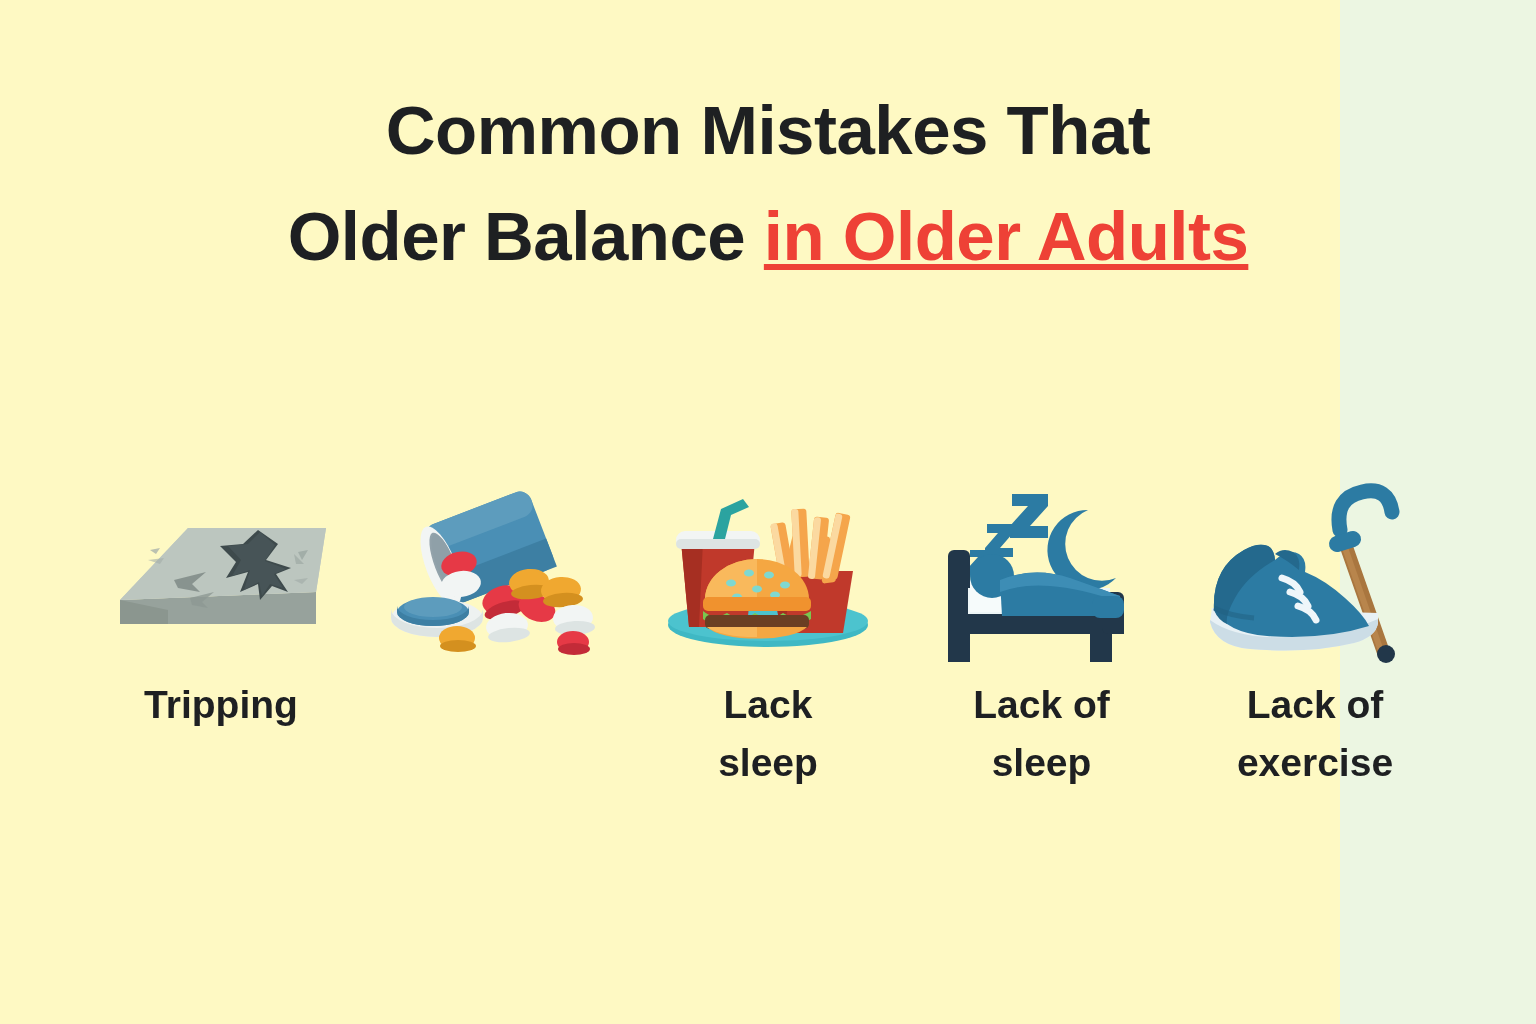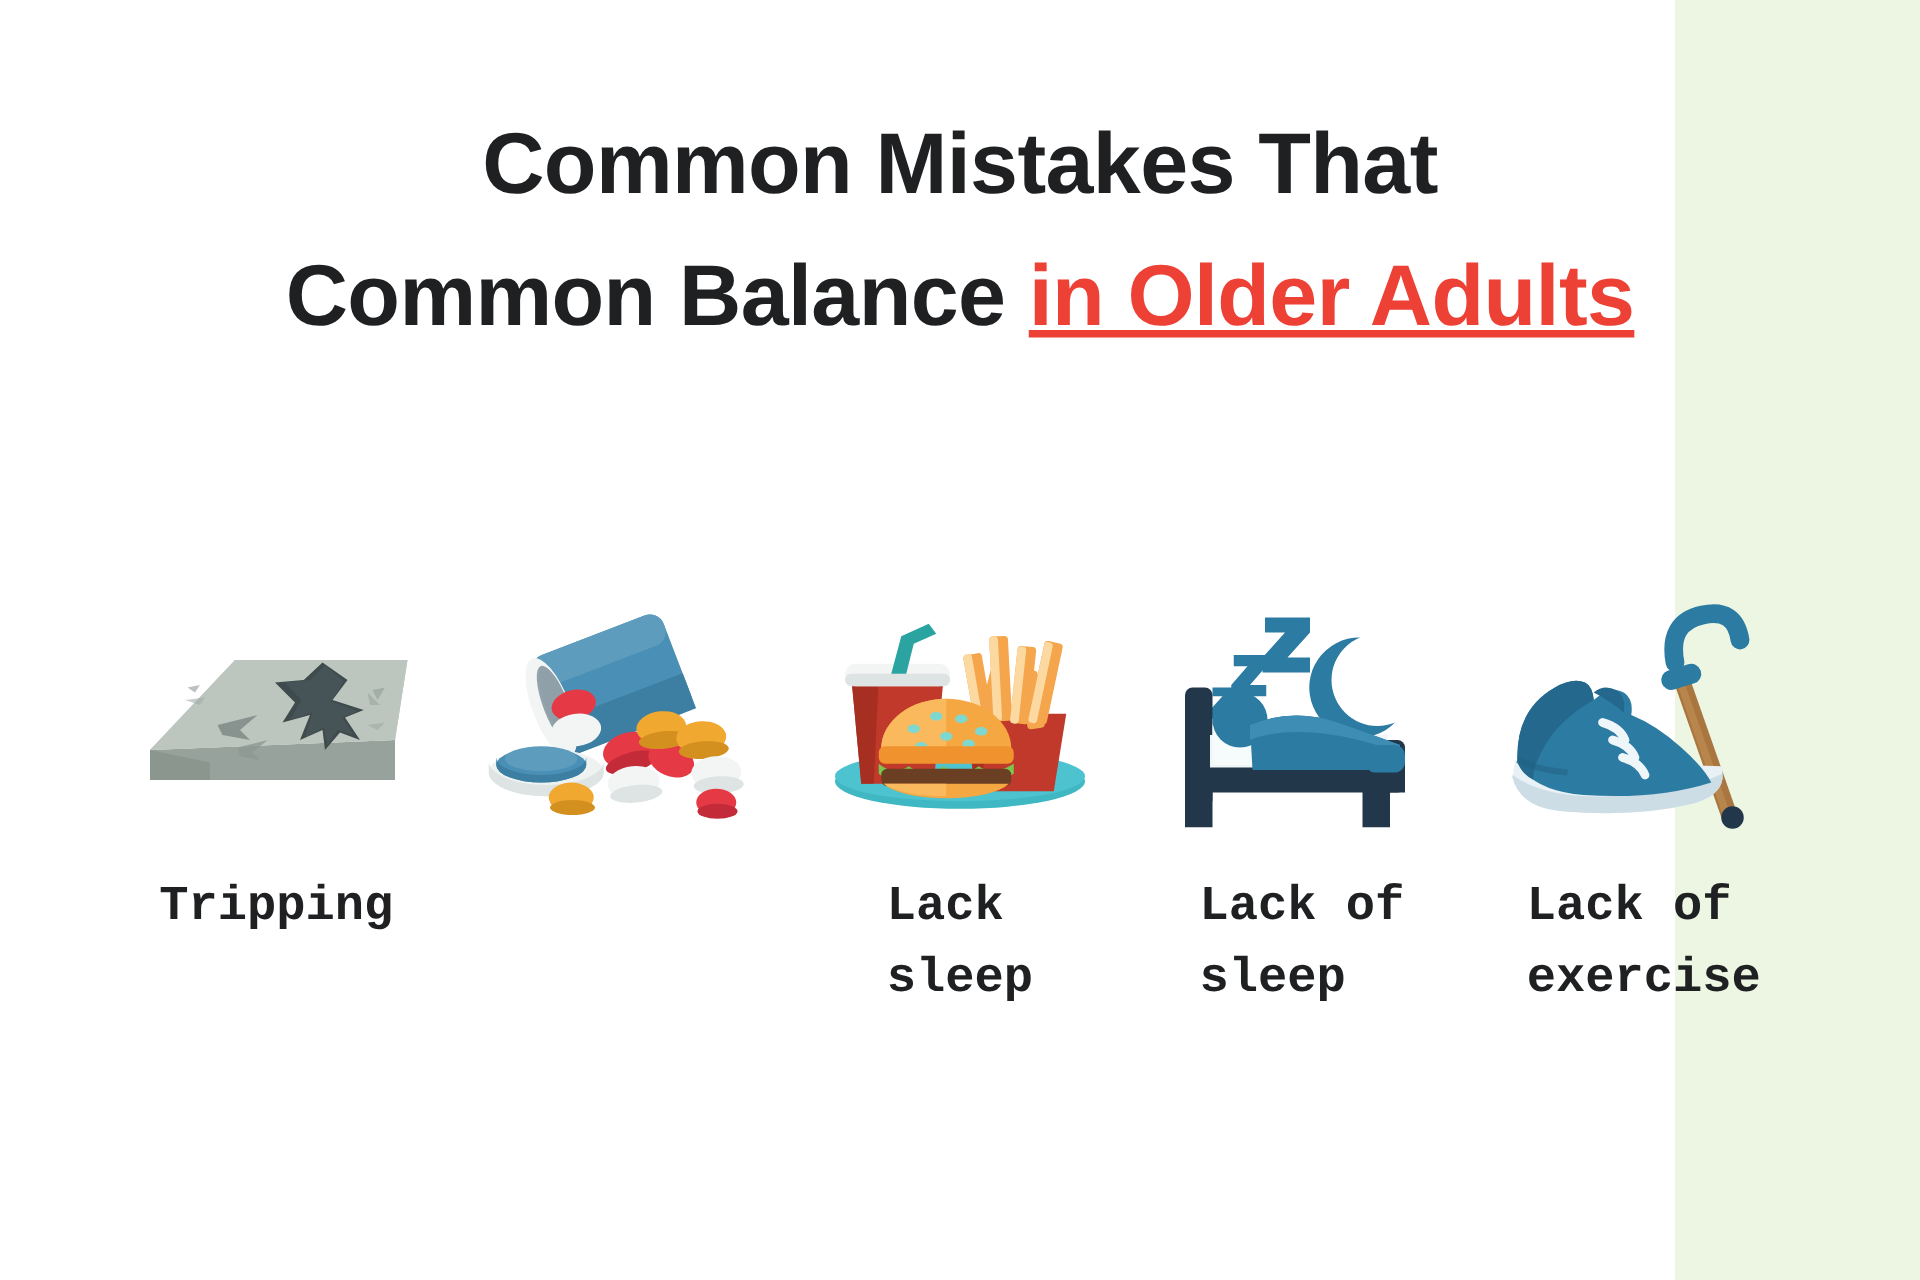--- a/index.html
+++ b/index.html
@@ -11,21 +11,21 @@
     width: 1536px;
     height: 1024px;
     background: #ecf6e2;
     font-family: "Liberation Sans", sans-serif;
     overflow: hidden;
   }
   .poster {
     position: relative;
     width: 1340px;
     height: 1024px;
-    background: #ffffff;
+    background: #fef9c3;
   }
 
   
   .title-block {
     position: absolute;
     top: 78px;
     left: 0;
     width: 1536px;
     text-align: center;
   }
@@ -63,38 +63,38 @@
     width: 230px;
     height: 190px;
     display: flex;
     align-items: center;
     justify-content: center;
   }
   .icon-wrap svg {
     display: block;
   }
   .card-label {
-    margin-top: 28px;
-    font-family: Liberation Mono, monospace;
+    margin-top: 8px;
+    font-family: Liberation Sans, sans-serif;
     font-weight: bold;
     font-size: 39px;
     line-height: 58px;
     color: #1e2022;
-    text-align: left;
+    text-align: center;
     max-width: 215px;
   }
 </style>
 </head>
 <body>
 
 <div class="poster">
 
   <div class="title-block">
     <div class="title-line">Common Mistakes That</div>
-    <div class="title-line"><span>Common Balance </span><span class="title-accent">in Older Adults</span></div>
+    <div class="title-line"><span>Older Balance </span><span class="title-accent">in Older Adults</span></div>
   </div>
 
   <div class="cards">
 
     <div class="card">
       <div class="icon-wrap">
         <svg width="226" height="170" viewBox="0 0 226 170">
 
           <polygon points="12,112 12,136 208,136 208,104" fill="#97a29c"></polygon>
           <polygon points="12,112 12,136 60,136 60,122" fill="#8b968f"></polygon>

